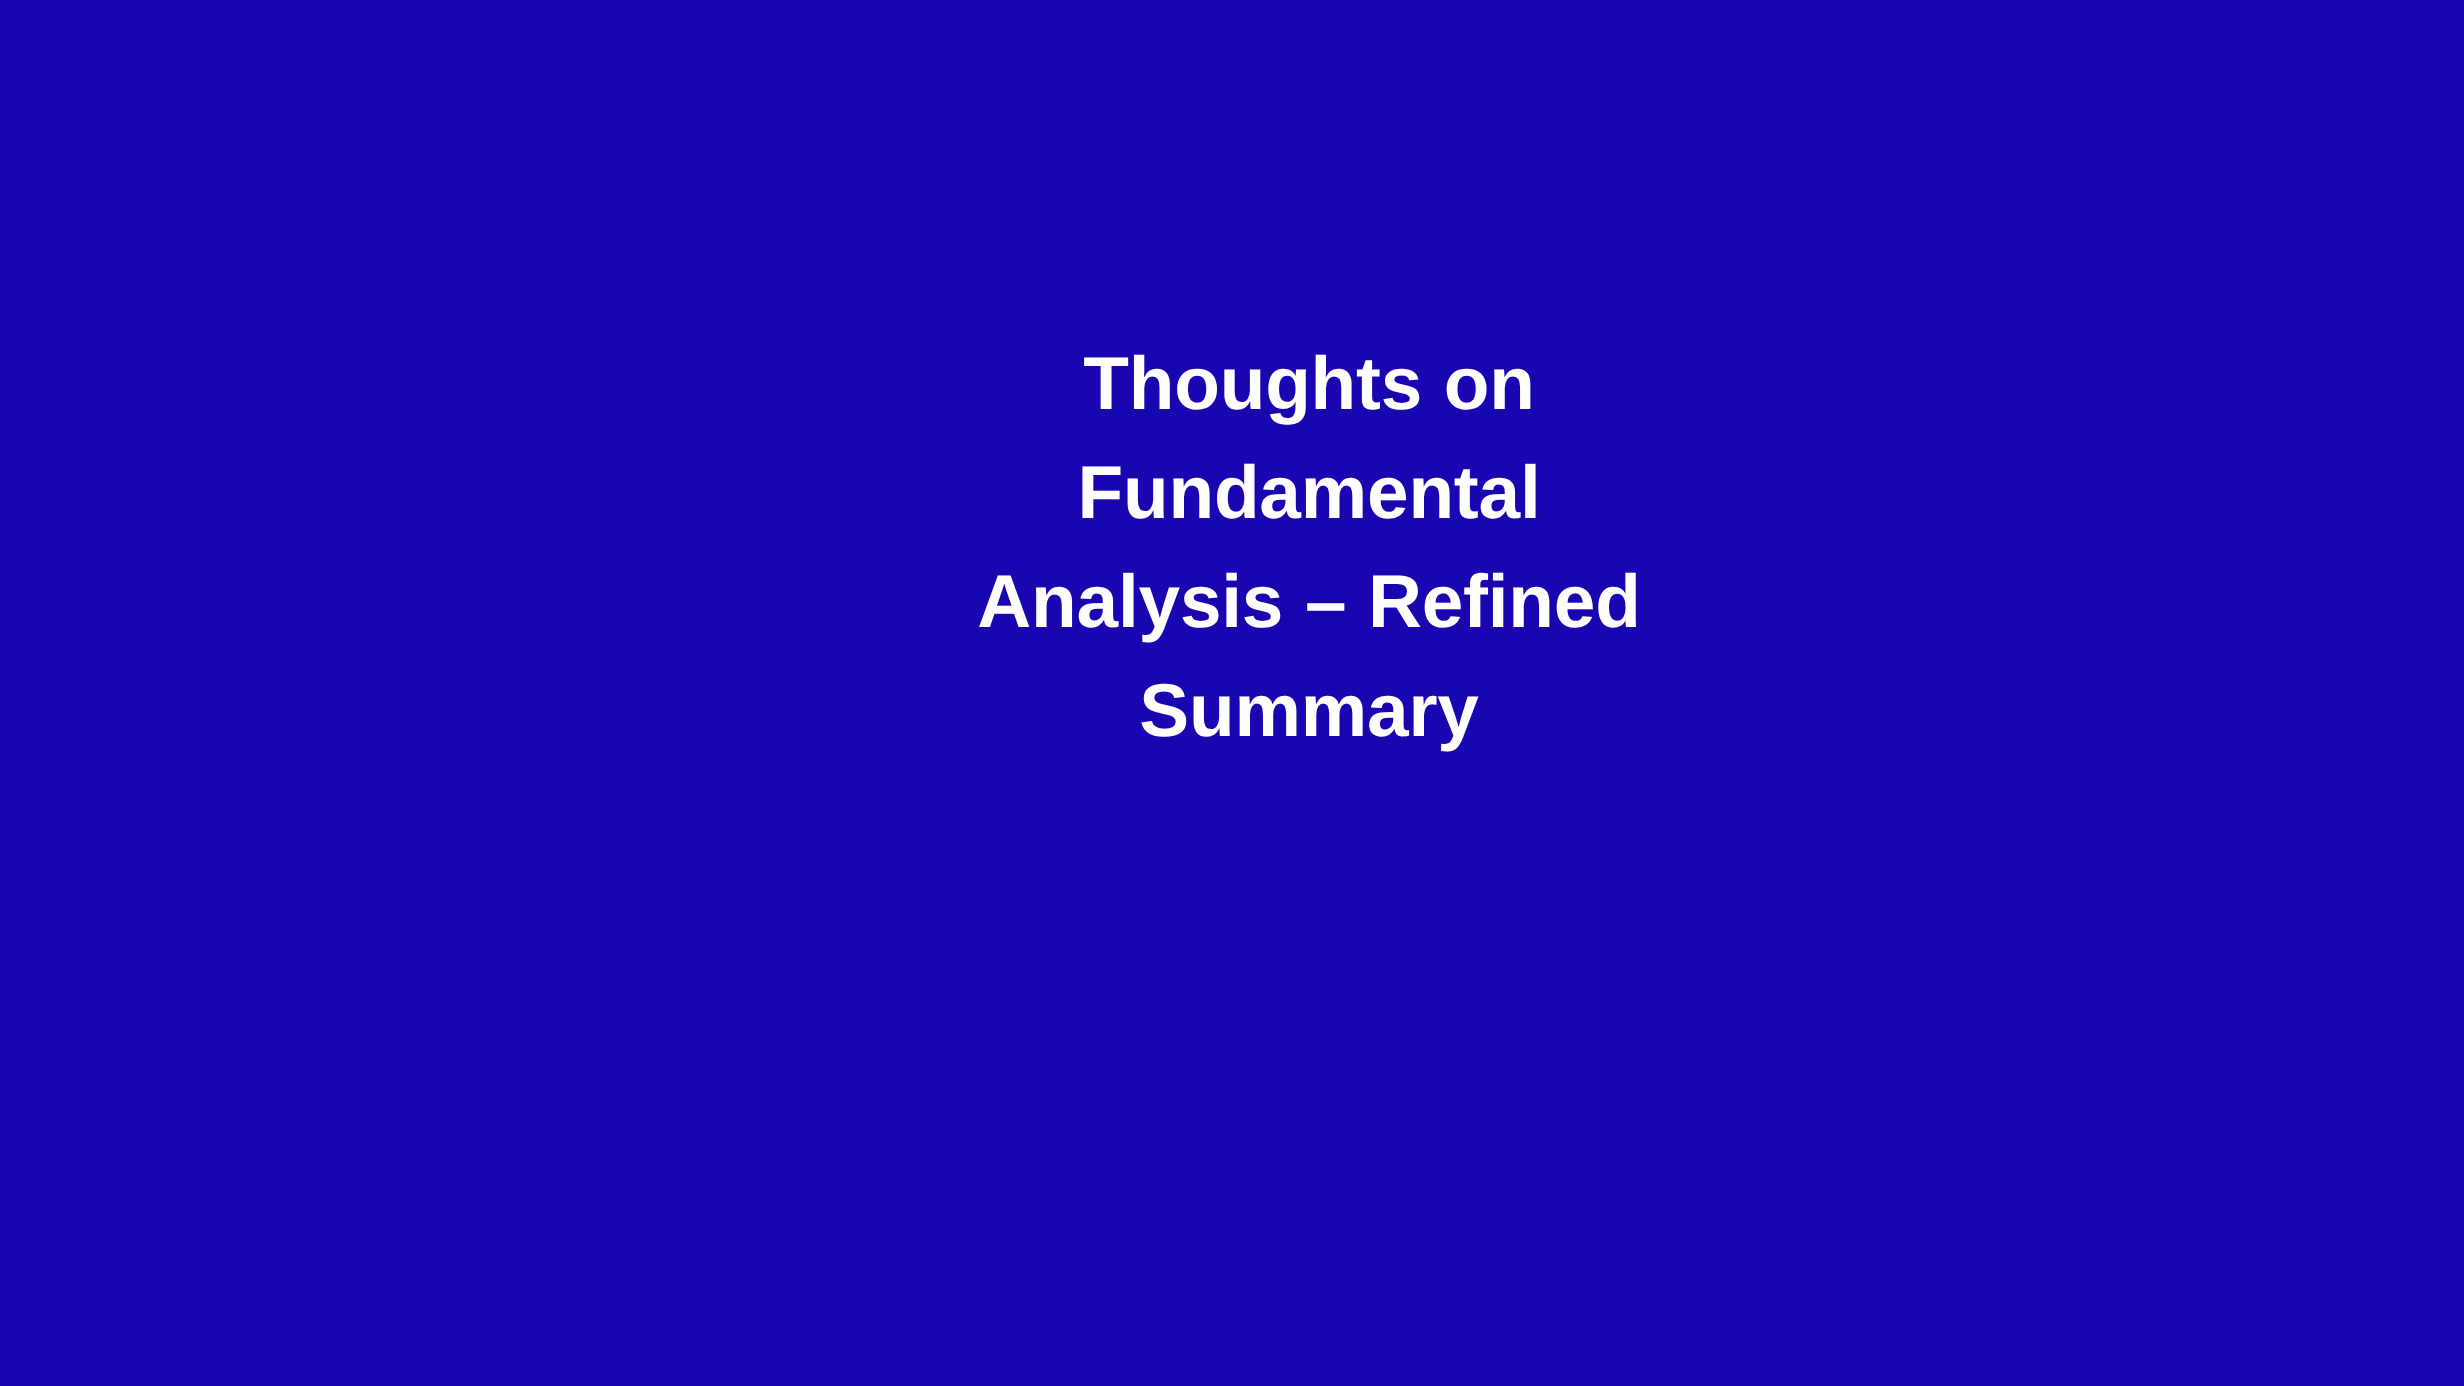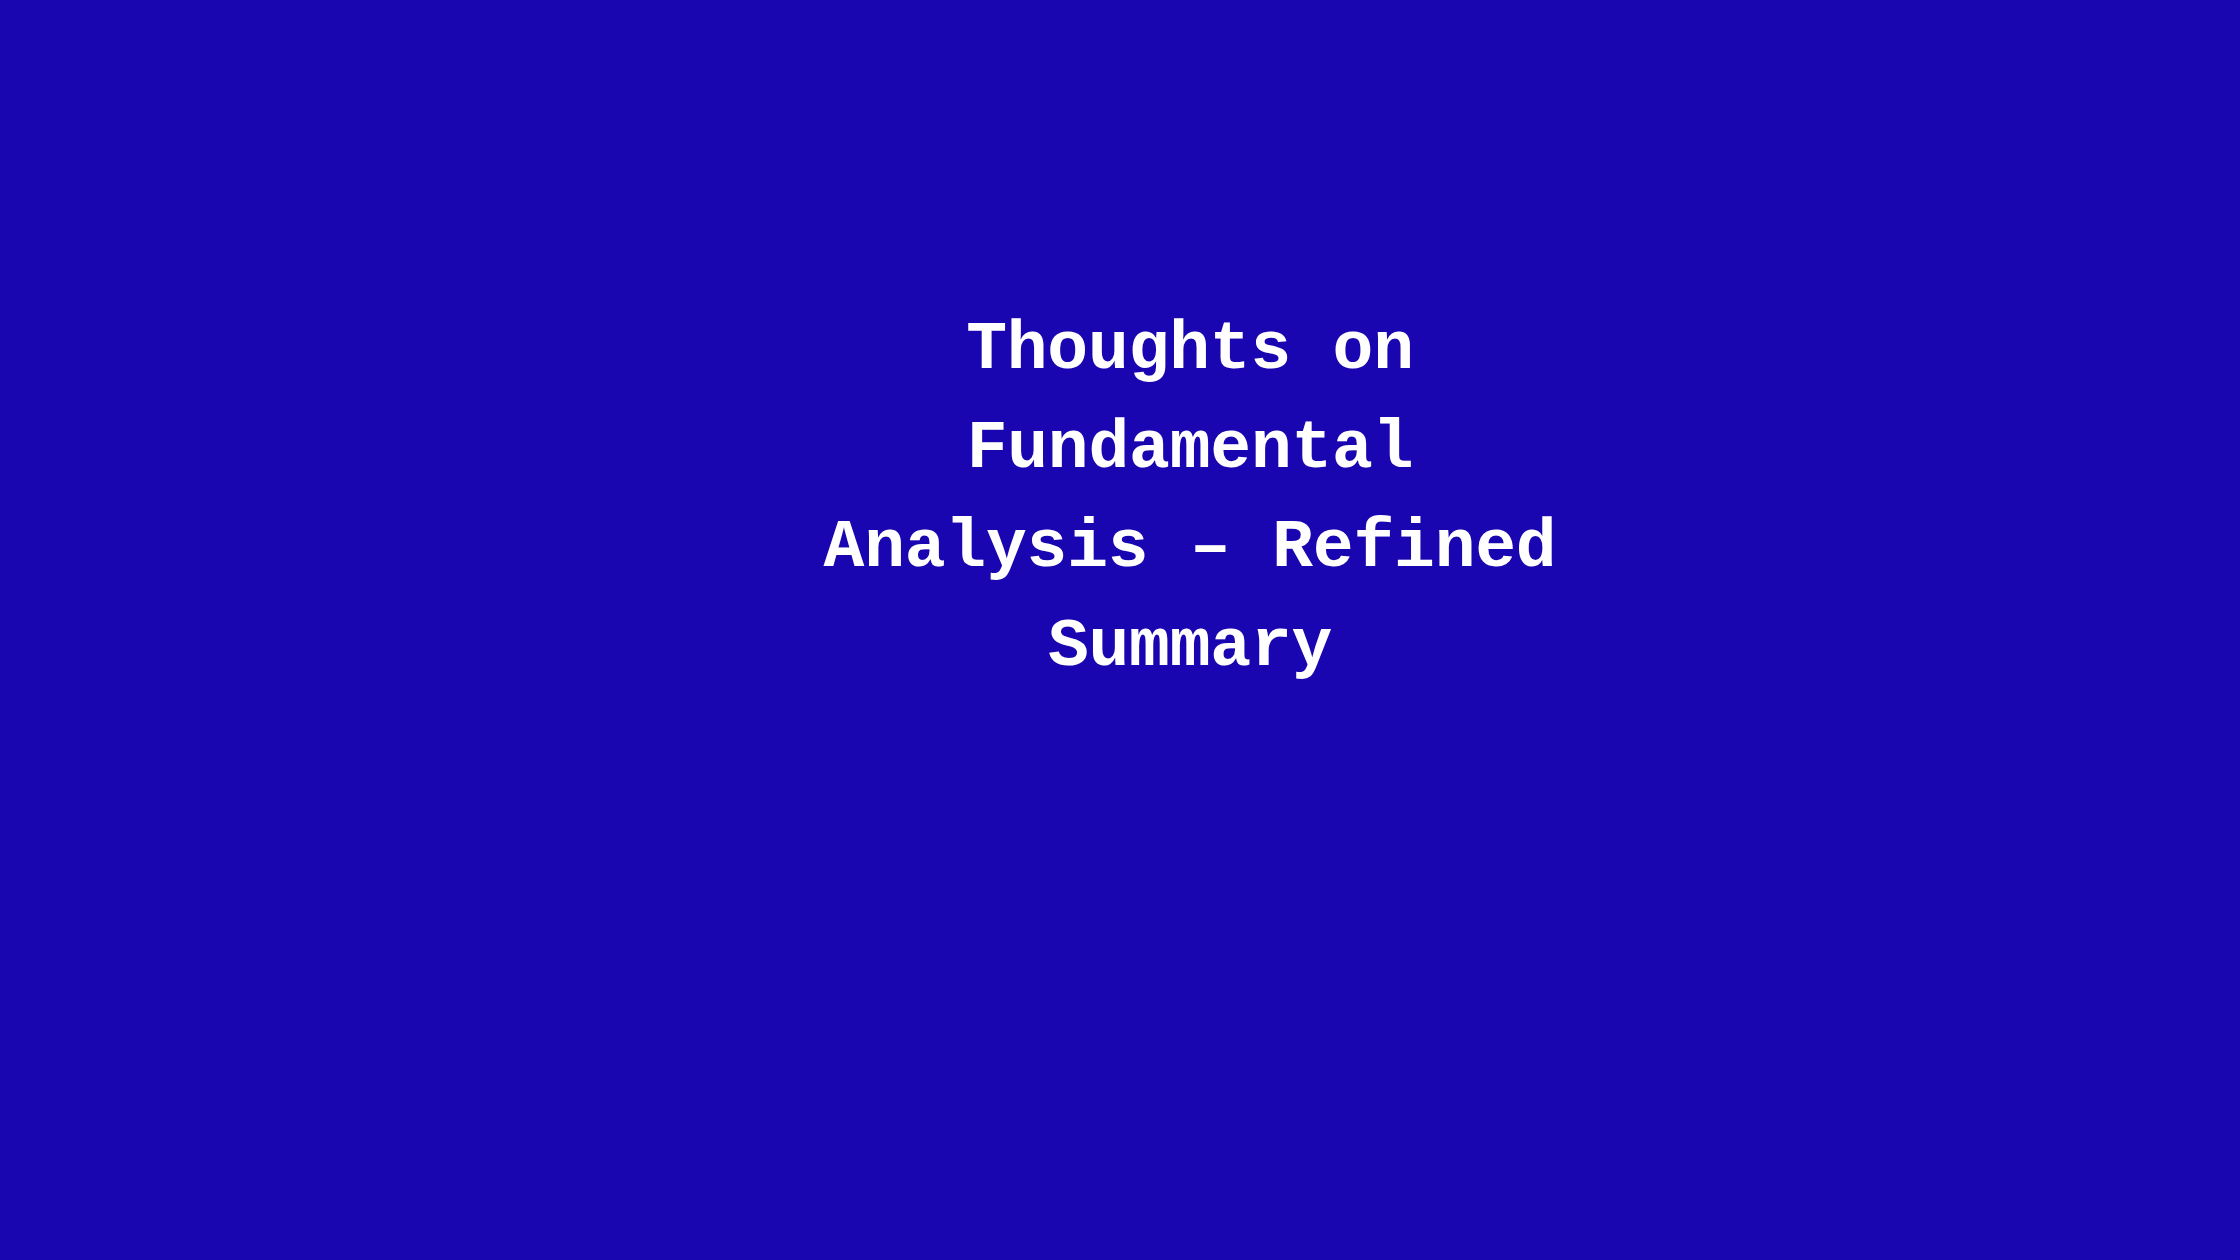--- a/index.html
+++ b/index.html
@@ -32,21 +32,21 @@
     transform: translateX(-50%);
     margin-left: 70px;      
     width: 940px;
     text-align: center;
   }
 
   #slide-title {
     margin: 0;
     padding: 0;
     color: #FFFFFF;
-    font-family: Liberation Mono, monospace;
+    font-family: Liberation Sans, sans-serif;
     font-size: 68px;
     font-weight: 700;
     line-height: 99px;
     letter-spacing: -0.2px;
     word-spacing: 1px;
     text-align: center;
     white-space: pre-line;
   }
 </style>
 </head>

